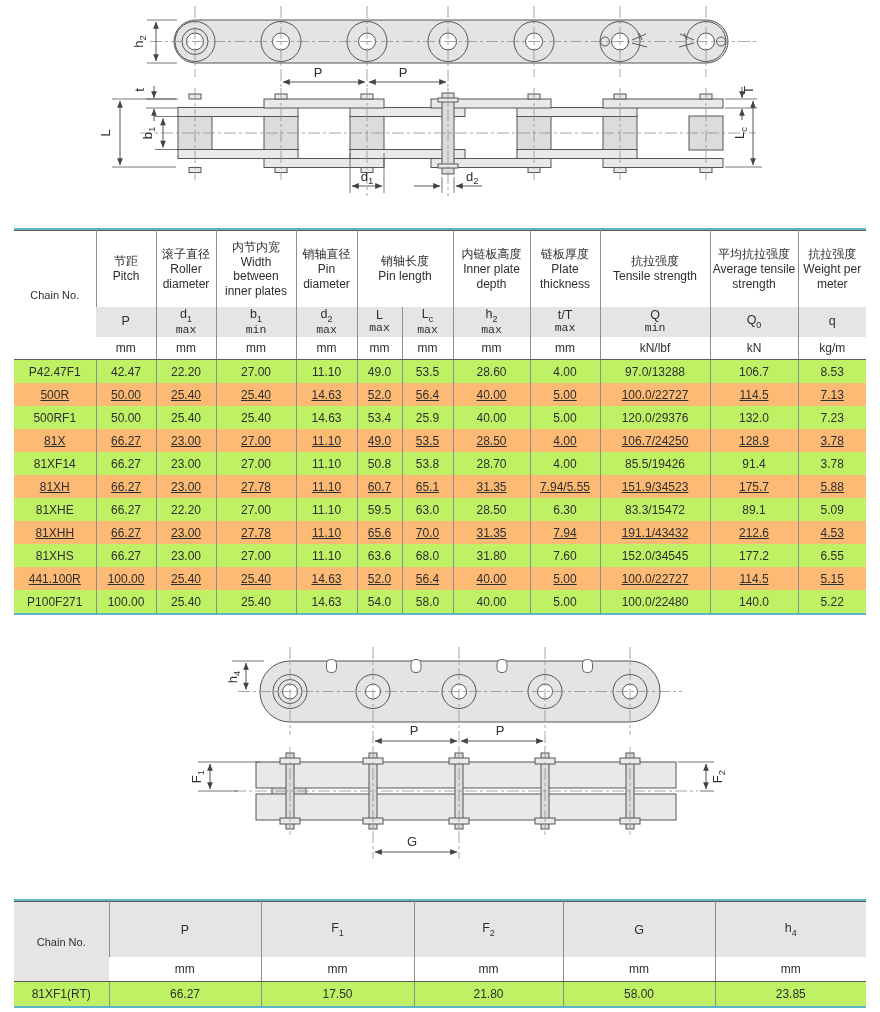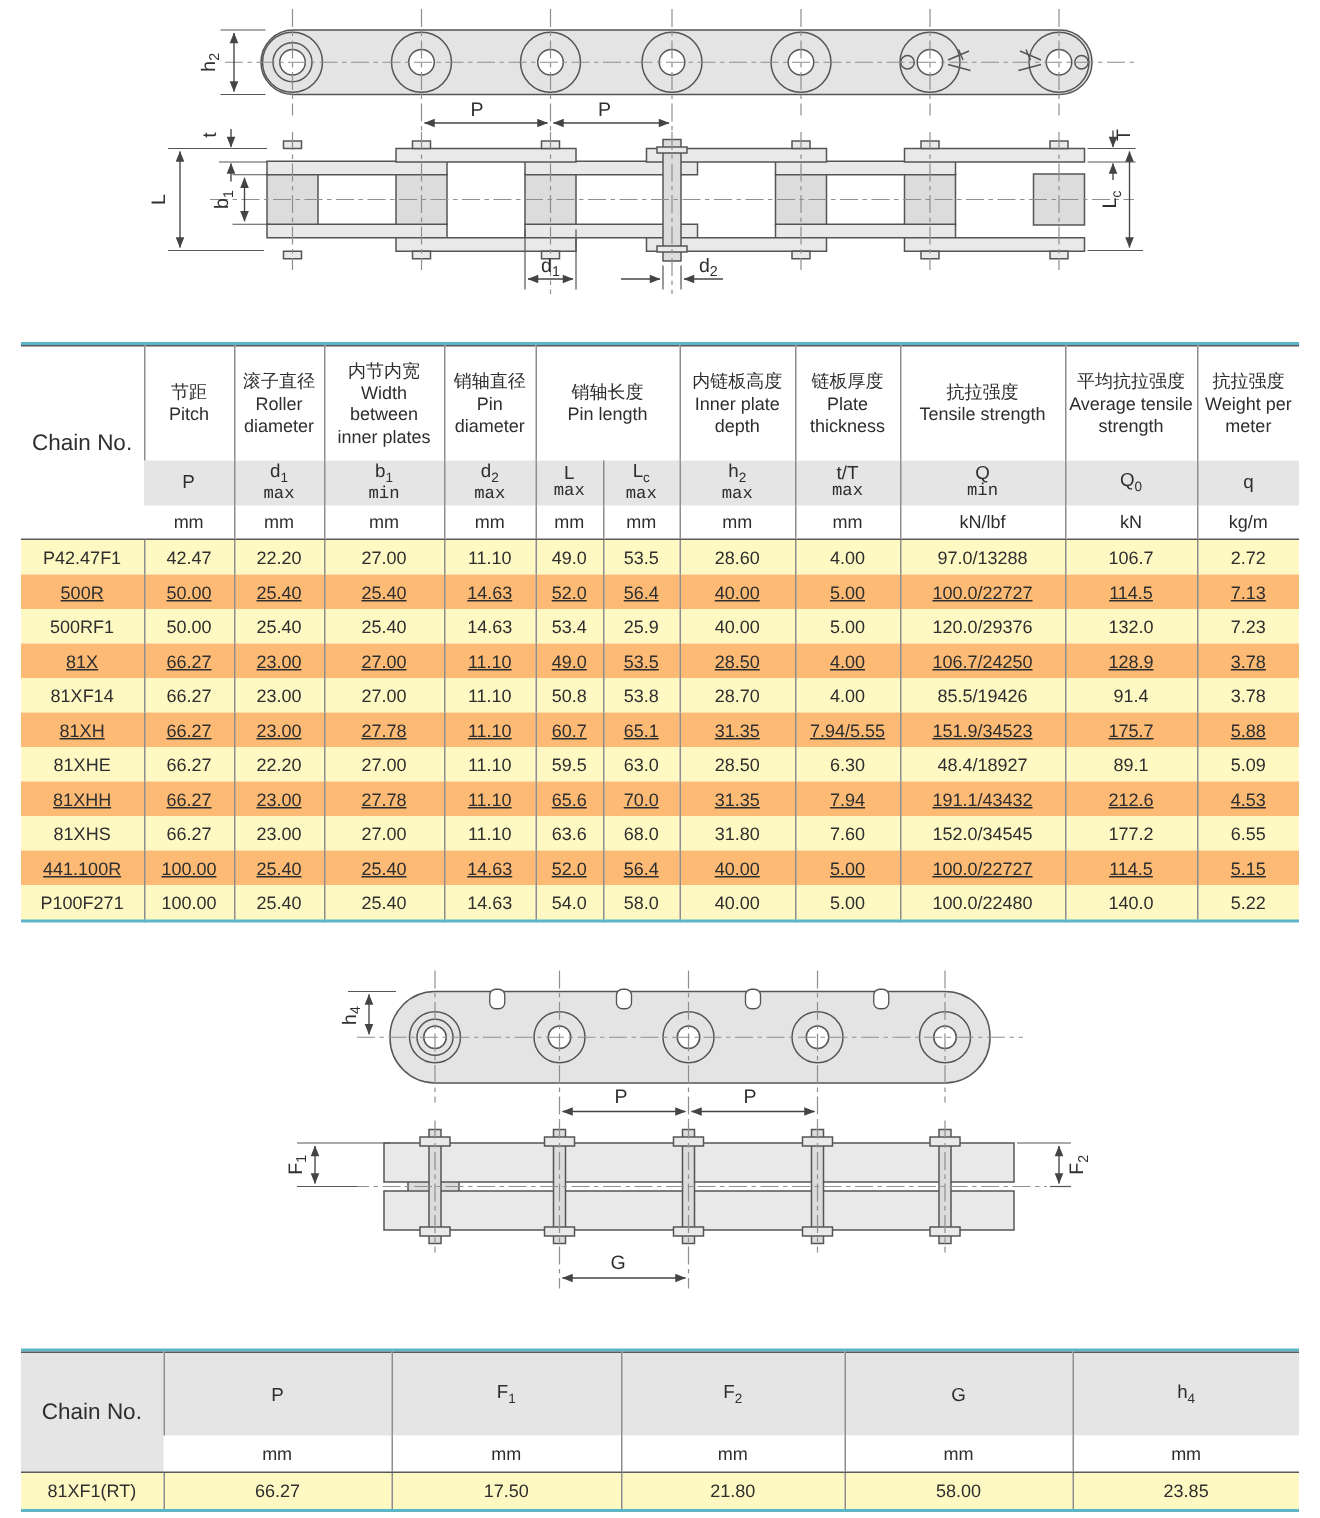--- a/index.html
+++ b/index.html
@@ -24,27 +24,27 @@
   #main-wrap{margin-top:6px;}
   #lower-wrap{margin-top:16px;}
   table.spec{width:852px;border-collapse:collapse;table-layout:fixed;
              border-top:1px solid #5a5a5a;border-bottom:2px solid #5cb6c8;
              font-size:12px;color:#2e2e2e;}
   .spec th,.spec td{border-left:1px solid #8d8d8d;font-weight:normal;text-align:center;padding:0 2px;}
   .spec th:first-child,.spec td:first-child{border-left:none;}
   tr.name-row th{height:76px;vertical-align:middle;}
   .cn{font-size:12px;line-height:1.25;}
   .en{font-size:12px;line-height:1.18;}
-  th.chain-th{font-size:15px;border-bottom:1px solid #5a5a5a;background:#fff;}
+  th.chain-th{font-size:11px;border-bottom:1px solid #5a5a5a;background:#fff;}
   tr.sym-row th{background:#e5e5e5;height:30px;vertical-align:middle;}
   .sym{font-size:12.5px;line-height:1.05;}
   .sym sub,.symtall sub{font-size:9px;}
   .qual{font-size:11.5px;line-height:1.1;font-family:Liberation Mono, monospace;}
   tr.unit-row td{height:22px;border-bottom:1px solid #5a5a5a;}
-  tbody tr.odd{background:#fef9c3;}
+  tbody tr.odd{background:#bef264;}
   tbody tr.even{background:#fdba74;text-decoration:underline;}
   tbody td{height:23px;}
   
   tr.name-row2 th{height:55px;background:#e5e5e5;vertical-align:middle;}
   .symtall{font-size:12.5px;}
   tr.unit-row2 td{height:24px;border-bottom:1px solid #5a5a5a;}
   #lower-table tbody td{height:24px;}
 </style>
 </head>
 <body>
@@ -321,21 +321,21 @@
             <td>42.47</td>
             <td>22.20</td>
             <td>27.00</td>
             <td>11.10</td>
             <td>49.0</td>
             <td>53.5</td>
             <td>28.60</td>
             <td>4.00</td>
             <td>97.0/13288</td>
             <td>106.7</td>
-            <td>2.72</td>
+            <td>8.53</td>
           </tr>
           <tr class="even">
             <td>500R</td>
             <td>50.00</td>
             <td>25.40</td>
             <td>25.40</td>
             <td>14.63</td>
             <td>52.0</td>
             <td>56.4</td>
             <td>40.00</td>
@@ -403,21 +403,21 @@
           <tr class="odd">
             <td>81XHE</td>
             <td>66.27</td>
             <td>22.20</td>
             <td>27.00</td>
             <td>11.10</td>
             <td>59.5</td>
             <td>63.0</td>
             <td>28.50</td>
             <td>6.30</td>
-            <td>48.4/18927</td>
+            <td>83.3/15472</td>
             <td>89.1</td>
             <td>5.09</td>
           </tr>
           <tr class="even">
             <td>81XHH</td>
             <td>66.27</td>
             <td>23.00</td>
             <td>27.78</td>
             <td>11.10</td>
             <td>65.6</td>

